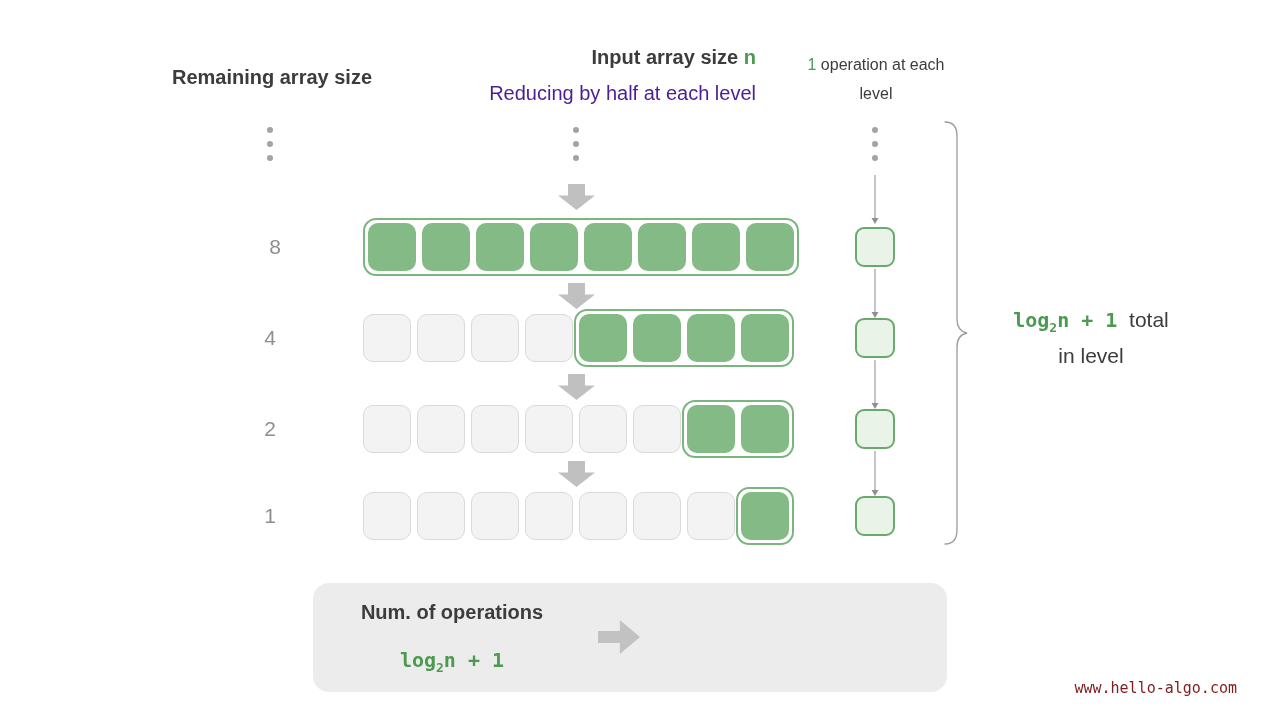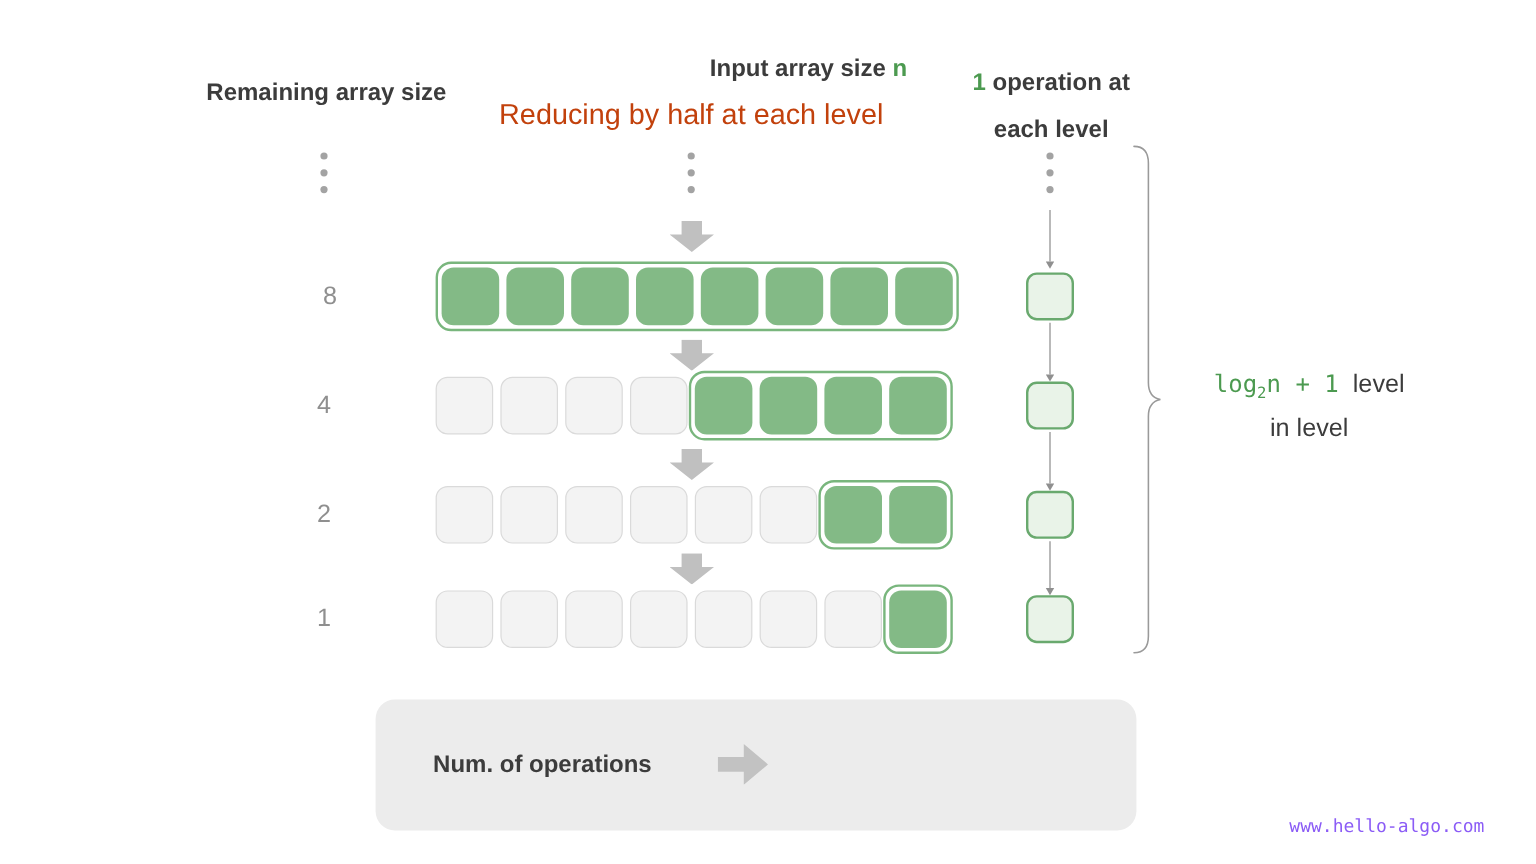--- a/index.html
+++ b/index.html
@@ -8,22 +8,22 @@
   }
   html,body{margin:0;padding:0;background:#fff;}
   .canvas{position:relative;width:1280px;height:720px;background:#ffffff;
           font-family:"Liberation Sans", sans-serif;overflow:hidden;color:#3c3c3c;}
 
   
   .hdr{position:absolute;text-align:center;}
   .hdr-left{left:157px;top:66px;width:230px;font-size:20px;font-weight:bold;}
   .hdr-mid{left:396px;top:46px;width:360px;}
   .hdr-mid .l1{font-size:20px;font-weight:bold;text-align:right;}
-  .hdr-mid .l2{font-size:24px;color:#c2410c;margin-top:13px;}
-  .hdr-right{left:795px;top:50px;width:162px;font-size:20px;font-weight:bold;line-height:39px;}
+  .hdr-mid .l2{font-size:20px;color:#4c1d95;margin-top:13px;text-align:right;}
+  .hdr-right{left:795px;top:50px;width:162px;font-size:16px;font-weight:normal;line-height:29px;}
   .grn{color:var(--green-text);}
 
   
   .dots{position:absolute;top:127px;display:flex;flex-direction:column;gap:8px;align-items:center;width:6px;}
   .dot{width:6px;height:6px;border-radius:50%;background:#a3a3a3;}
 
   
   .row{position:absolute;height:48px;display:flex;}
   .row-label{position:absolute;left:-117px;width:48px;text-align:center;line-height:48px;
              font-size:21px;color:#8f8f8f;}
@@ -41,39 +41,39 @@
   
   .op-cell{position:absolute;left:855px;width:40px;height:40px;border:2px solid var(--ops-border);
            border-radius:9px;background:var(--ops-fill);box-sizing:border-box;}
   .ops-arrows{position:absolute;left:869px;top:160px;}
   .brace-svg{position:absolute;left:938px;top:116px;}
 
   
   .brace-note{position:absolute;left:985px;top:306px;width:212px;text-align:center;
               font-size:21px;line-height:28px;}
   .mono{font-family:"DejaVu Sans Mono", monospace;}
-  .formula{font-family:"DejaVu Sans Mono", monospace;font-weight:normal;color:var(--green-text);font-size:20px;}
+  .formula{font-family:"DejaVu Sans Mono", monospace;font-weight:bold;color:var(--green-text);font-size:20px;}
   .formula sub{font-size:13px;}
 
   
   .sumbox{position:absolute;left:313px;top:583px;width:634px;height:109px;
           background:#ececec;border-radius:16px;}
   .sum-col{position:absolute;top:0;height:100%;display:flex;flex-direction:column;
            justify-content:center;gap:24px;text-align:center;}
   .sum-left{left:9px;width:260px;}
   .sum-right{left:337px;width:280px;}
   .sum-title{font-size:20px;font-weight:bold;}
   .sum-val{font-size:20px;}
   .rarr{position:absolute;left:285px;top:37px;width:42px;height:34px;background:#c2c2c2;
         clip-path:polygon(0 32%,52% 32%,52% 0,100% 50%,52% 100%,52% 68%,0 68%);}
   .teal-val{color:var(--teal);font-weight:bold;}
   .teal-val .mono{margin-left:10px;font-weight:bold;}
 
   .watermark{position:absolute;right:43px;bottom:23px;font-family:"DejaVu Sans Mono", monospace;
-             font-size:15px;color:#8b5cf6;}
+             font-size:15px;color:#7f1d1d;}
 </style>
 </head>
 <body>
 
 <div class="canvas">
 
   <div class="hdr hdr-left">Remaining array size</div>
 
   <div class="hdr hdr-mid">
     <div class="l1"><span>Input array size</span>
@@ -187,26 +187,27 @@
         <line x1="6" x2="6" y1="291" y2="330"></line>
         <path d="M 2.5 330 L 9.5 330 L 6 336 Z" stroke="none"></path>
       </g>
   </svg>
 
   <svg class="brace-svg" width="40" height="436">
     <path d="M 7 6 Q 19 6 19 20 L 19 203 Q 19 215 29 217 Q 19 219 19 231 L 19 414 Q 19 428 7 428" fill="none" stroke="#9a9a9a" stroke-width="1.3" stroke-linecap="round"></path>
   </svg>
 
   <div class="brace-note">
-    <div><span class="formula"><span>log</span><sub>2</sub><span>n + 1</span></span>&nbsp; <span>level</span></div>
+    <div><span class="formula"><span>log</span><sub>2</sub><span>n + 1</span></span>&nbsp; <span>total</span></div>
     <div>in level</div>
   </div>
 
   <div class="sumbox">
     <div class="sum-col sum-left">
       <div class="sum-title">Num. of operations</div>
+      <div class="sum-val formula"><span>log</span><sub>2</sub><span>n + 1</span></div>
     </div>
     <div class="rarr"></div>
   </div>
 
   <div class="watermark">www.hello-algo.com</div>
 
 </div>
 
 </body></html>

